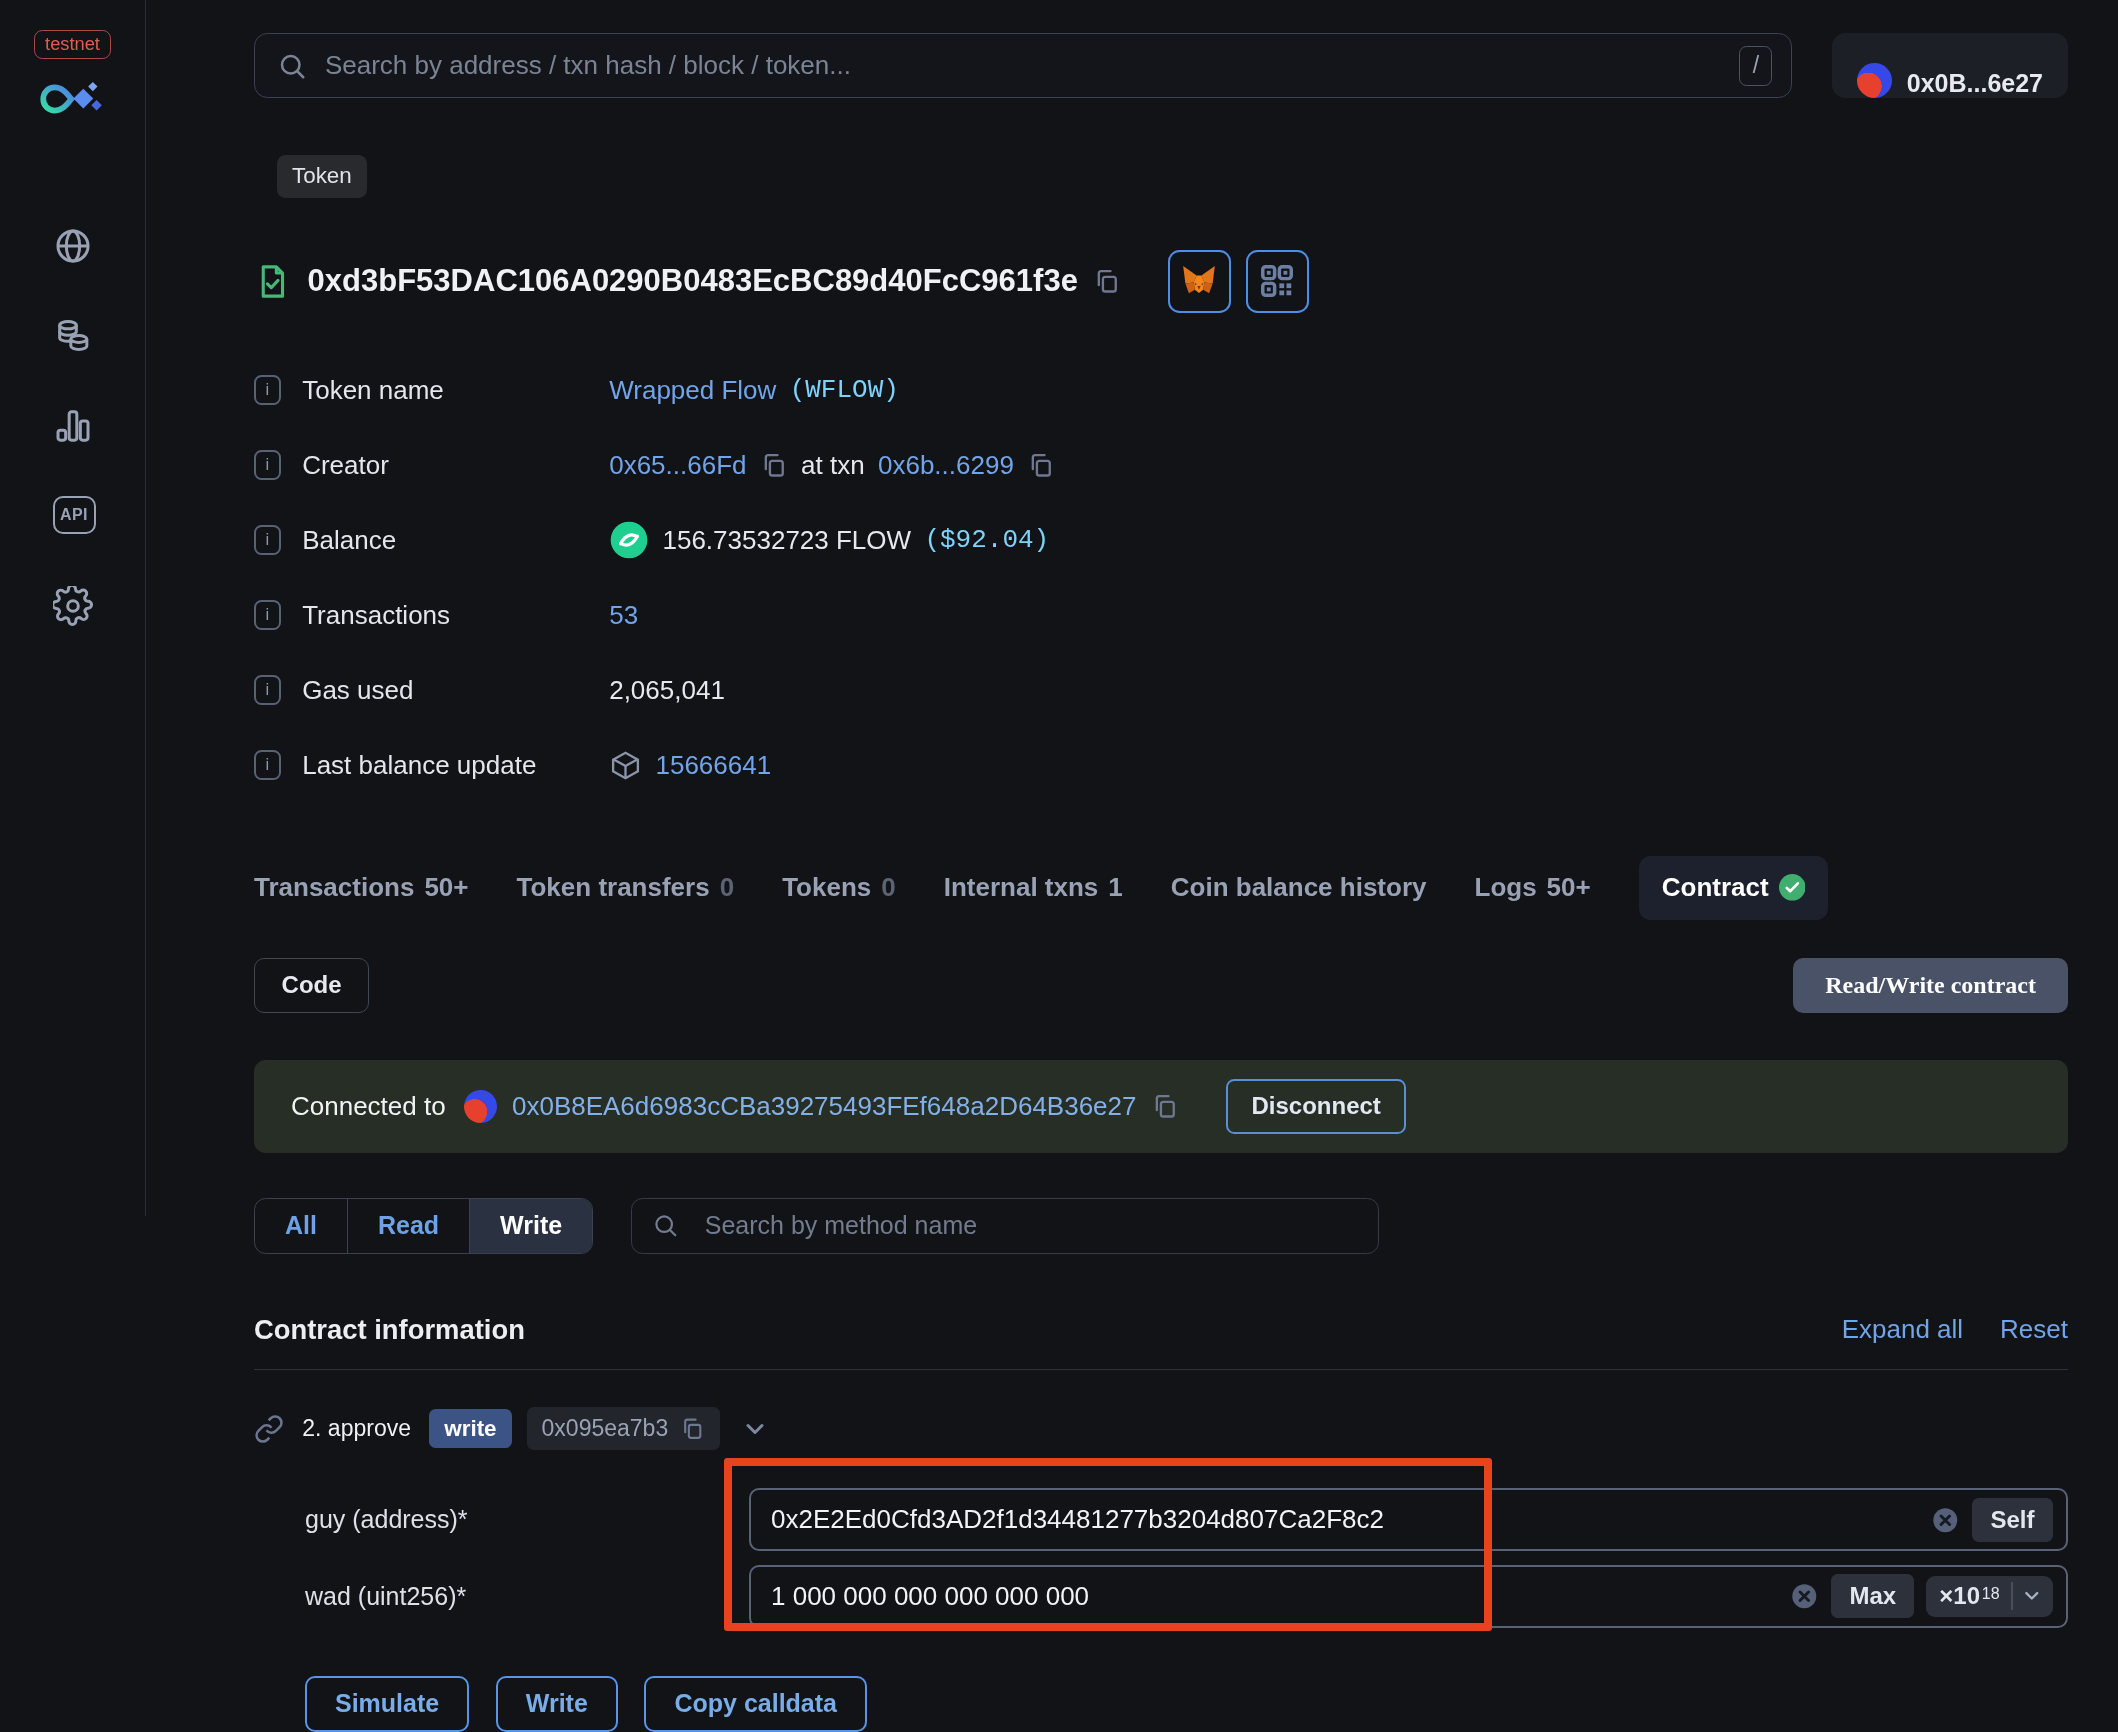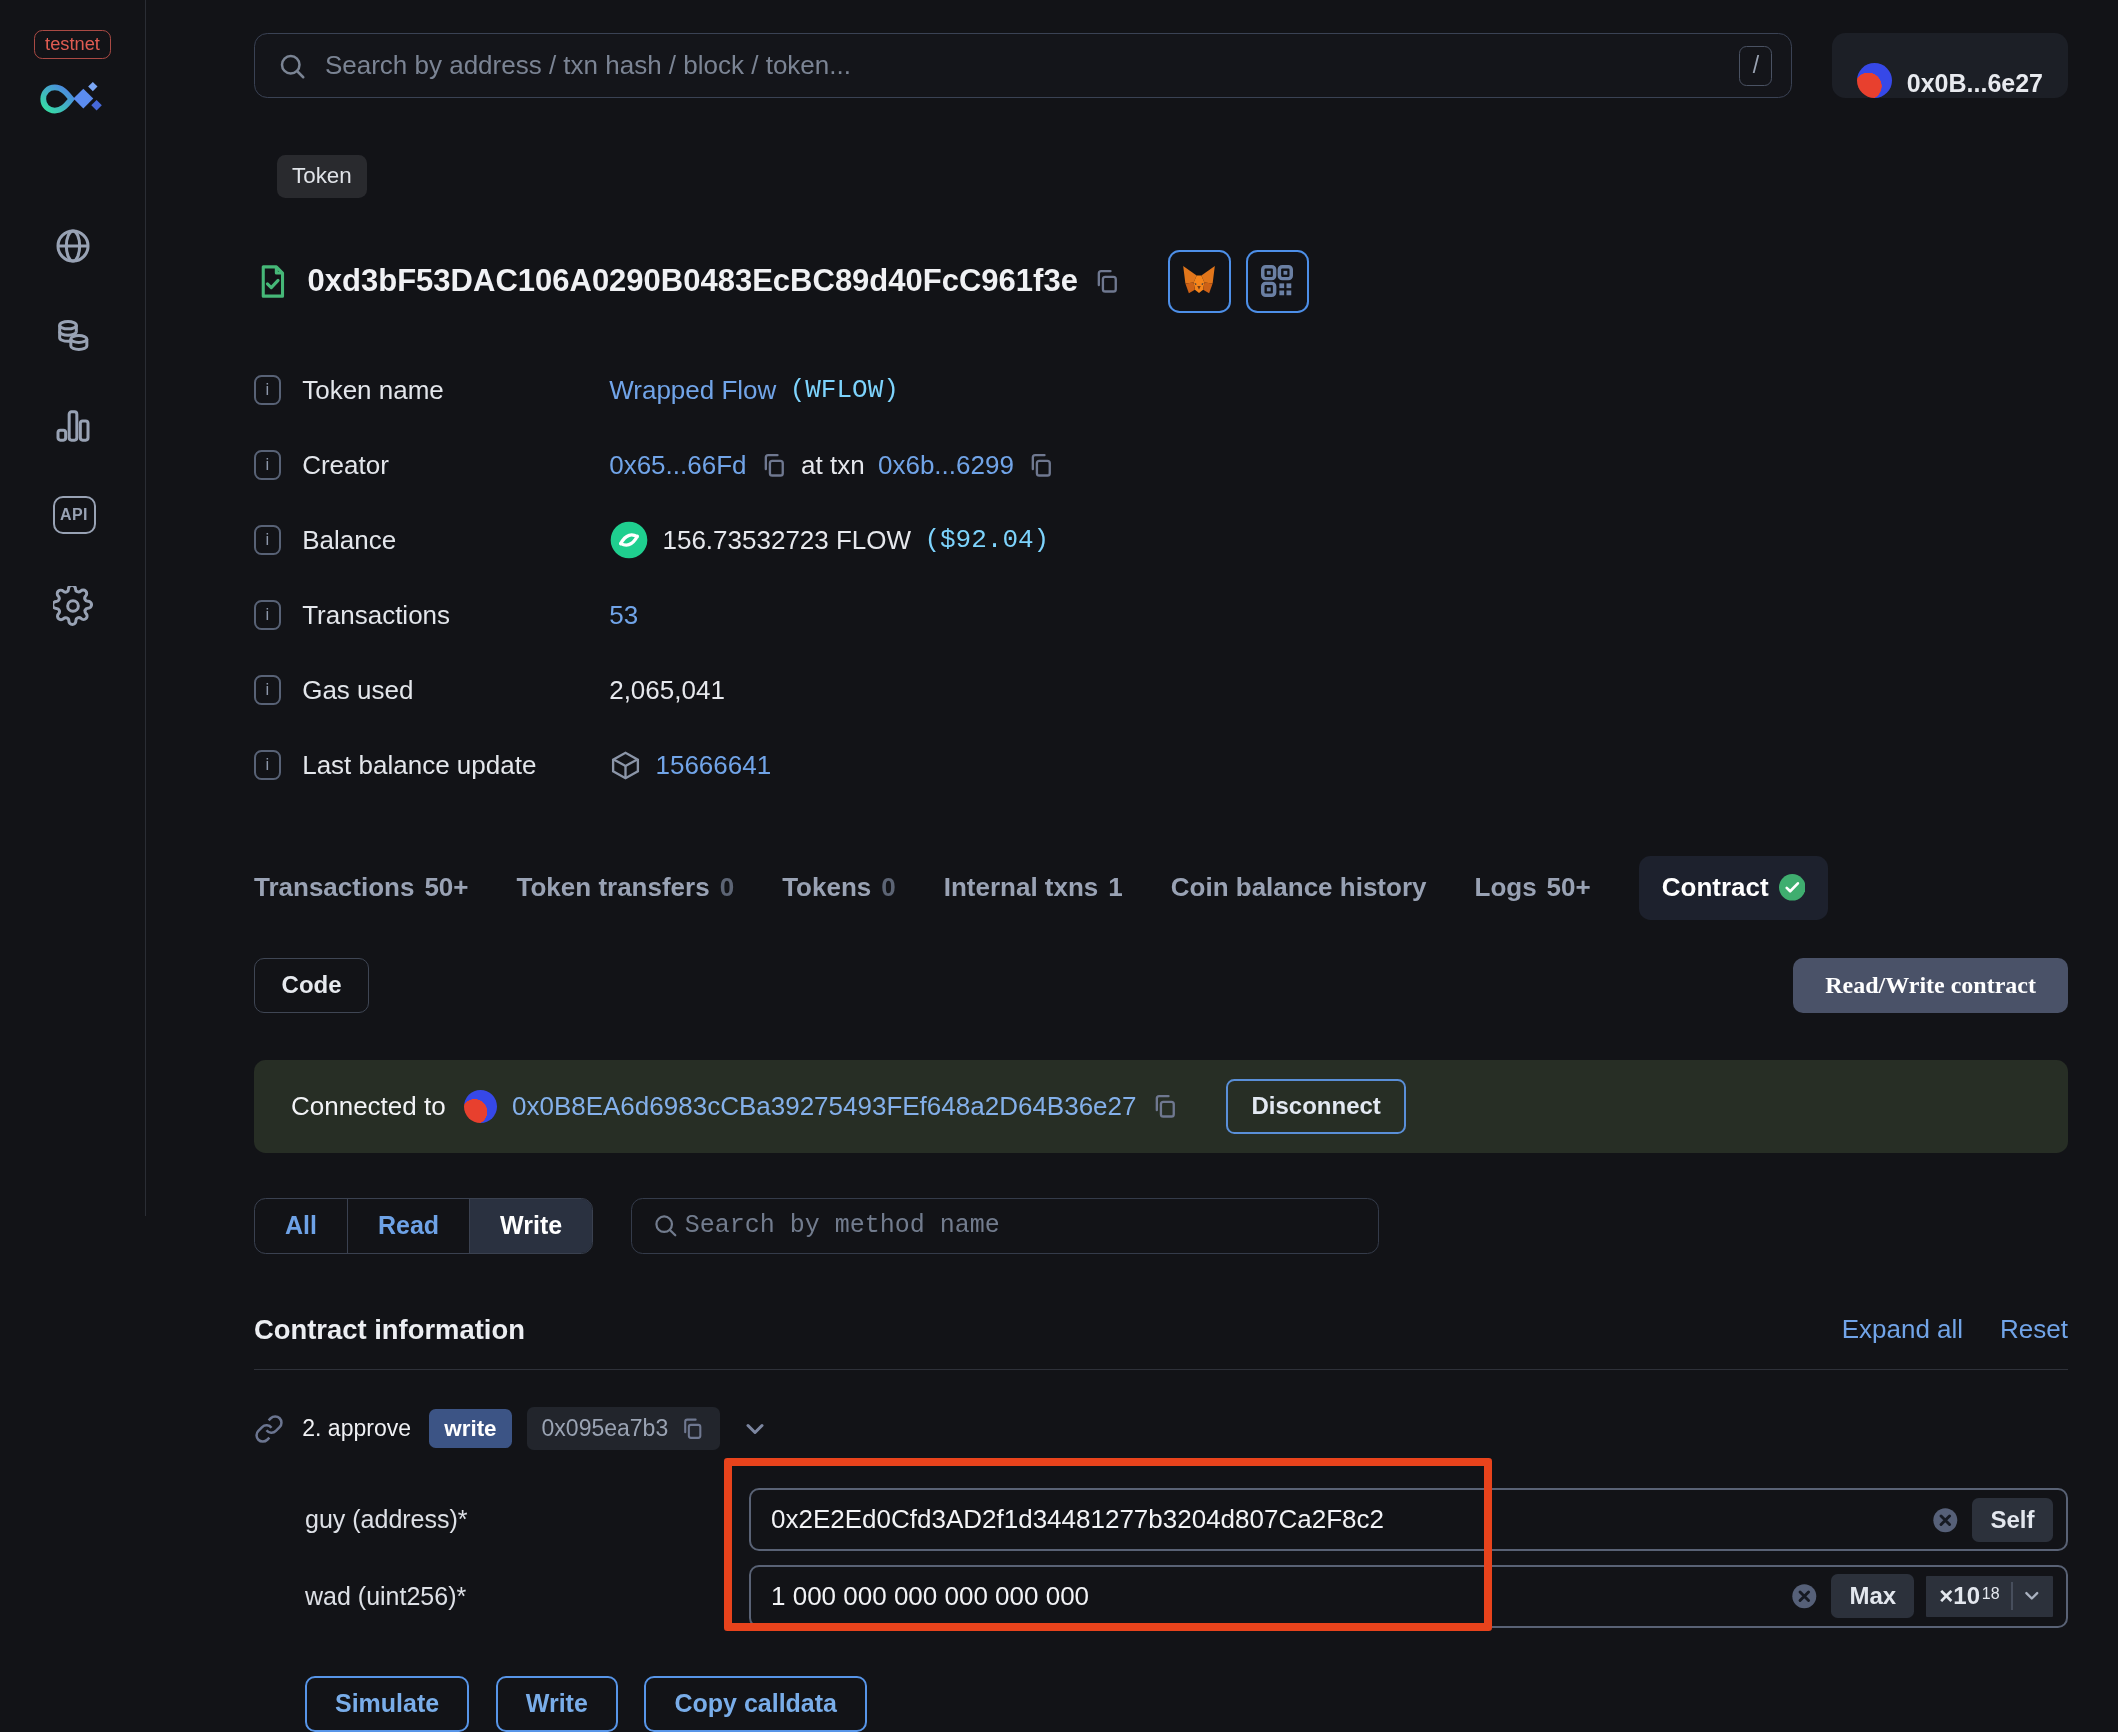--- a/index.html
+++ b/index.html
@@ -143,22 +143,22 @@
     border-right:1.7px solid #3a4150; background:transparent;
   }
   .radio-seg:last-child { border-right:none; }
   .radio-seg.selected { background:#2a3140; color:#fff; }
   .method-search {
     margin-left:38px; width:748px; height:56px; border:1.7px solid #343b4a; border-radius:11.6px;
     display:flex; align-items:center; padding:0 20px; background:transparent;
   }
   .method-search .mag { width:26.6px; height:26.6px; color:#727c8e; }
   .method-search input {
-    flex:1; background:transparent; border:none; outline:none; margin-left:6px;
-    font-family:Liberation Mono, monospace; font-size:25px; color:#dfe2e8;
+    flex:1; background:transparent; border:none; outline:none; margin-left:26px;
+    font-family:Liberation Sans, sans-serif; font-size:25px; color:#dfe2e8;
   }
   .method-search input::placeholder { color:#727c8e; }
 
   .section-head { margin-top:60px; display:flex; align-items:center; }
   .section-title { font-size:27.4px; font-weight:700; color:#eceef2; }
   .section-links { margin-left:auto; display:flex; gap:37px; font-size:26px; }
   .divider { margin-top:23px; border-bottom:1.7px solid #2e3139; }
 
   .method-head { margin-top:37px; display:flex; align-items:center; }
   .link-ic { width:30px; height:30px; color:#6b7590; }
@@ -186,21 +186,21 @@
     flex:1; min-width:0; background:transparent; border:none; outline:none;
     font-family:"Liberation Sans", sans-serif; font-size:26px; color:#f2f3f6;
   }
   .clear-btn { width:26.6px; height:26.6px; flex:0 0 auto; margin:0 13.3px; cursor:pointer; }
   .chip-btn {
     background:#2c313b; border:none; color:#e3e7ee; font-size:24px; font-weight:600;
     padding:8.3px 18.3px; border-radius:6.6px; cursor:pointer; flex:0 0 auto;
     font-family:"Liberation Sans", sans-serif;
   }
   .mult-chip {
-    margin-left:11.6px; background:#2c313b; border-radius:1px; display:flex; align-items:center;
+    margin-left:11.6px; background:#2c313b; border-radius:9px; display:flex; align-items:center;
     padding:6.6px 10px 6.6px 13.3px; cursor:pointer; flex:0 0 auto;justify-content:flex-end;
   }
   .mult-chip .mtxt { font-size:24px; font-weight:600; color:#e3e7ee; }
   .mult-chip sup { font-size:16px; color:#e3e7ee; margin-left:1.7px; position:relative; top:-1.7px; }
   .mult-chip .sep { width:1.7px; height:28px; background:#474e5c; margin:0 8.3px 0 11.6px; }
   .mult-chip .chev { width:21.6px; height:21.6px; margin-left:0; color:#aab2c0; }
 
   .annotation-box {
     position:absolute; left:470px; top:-30px; width:768px; height:173px;
     border:8.3px solid #e8431c; border-radius:3.3px; pointer-events:none; z-index:5;

